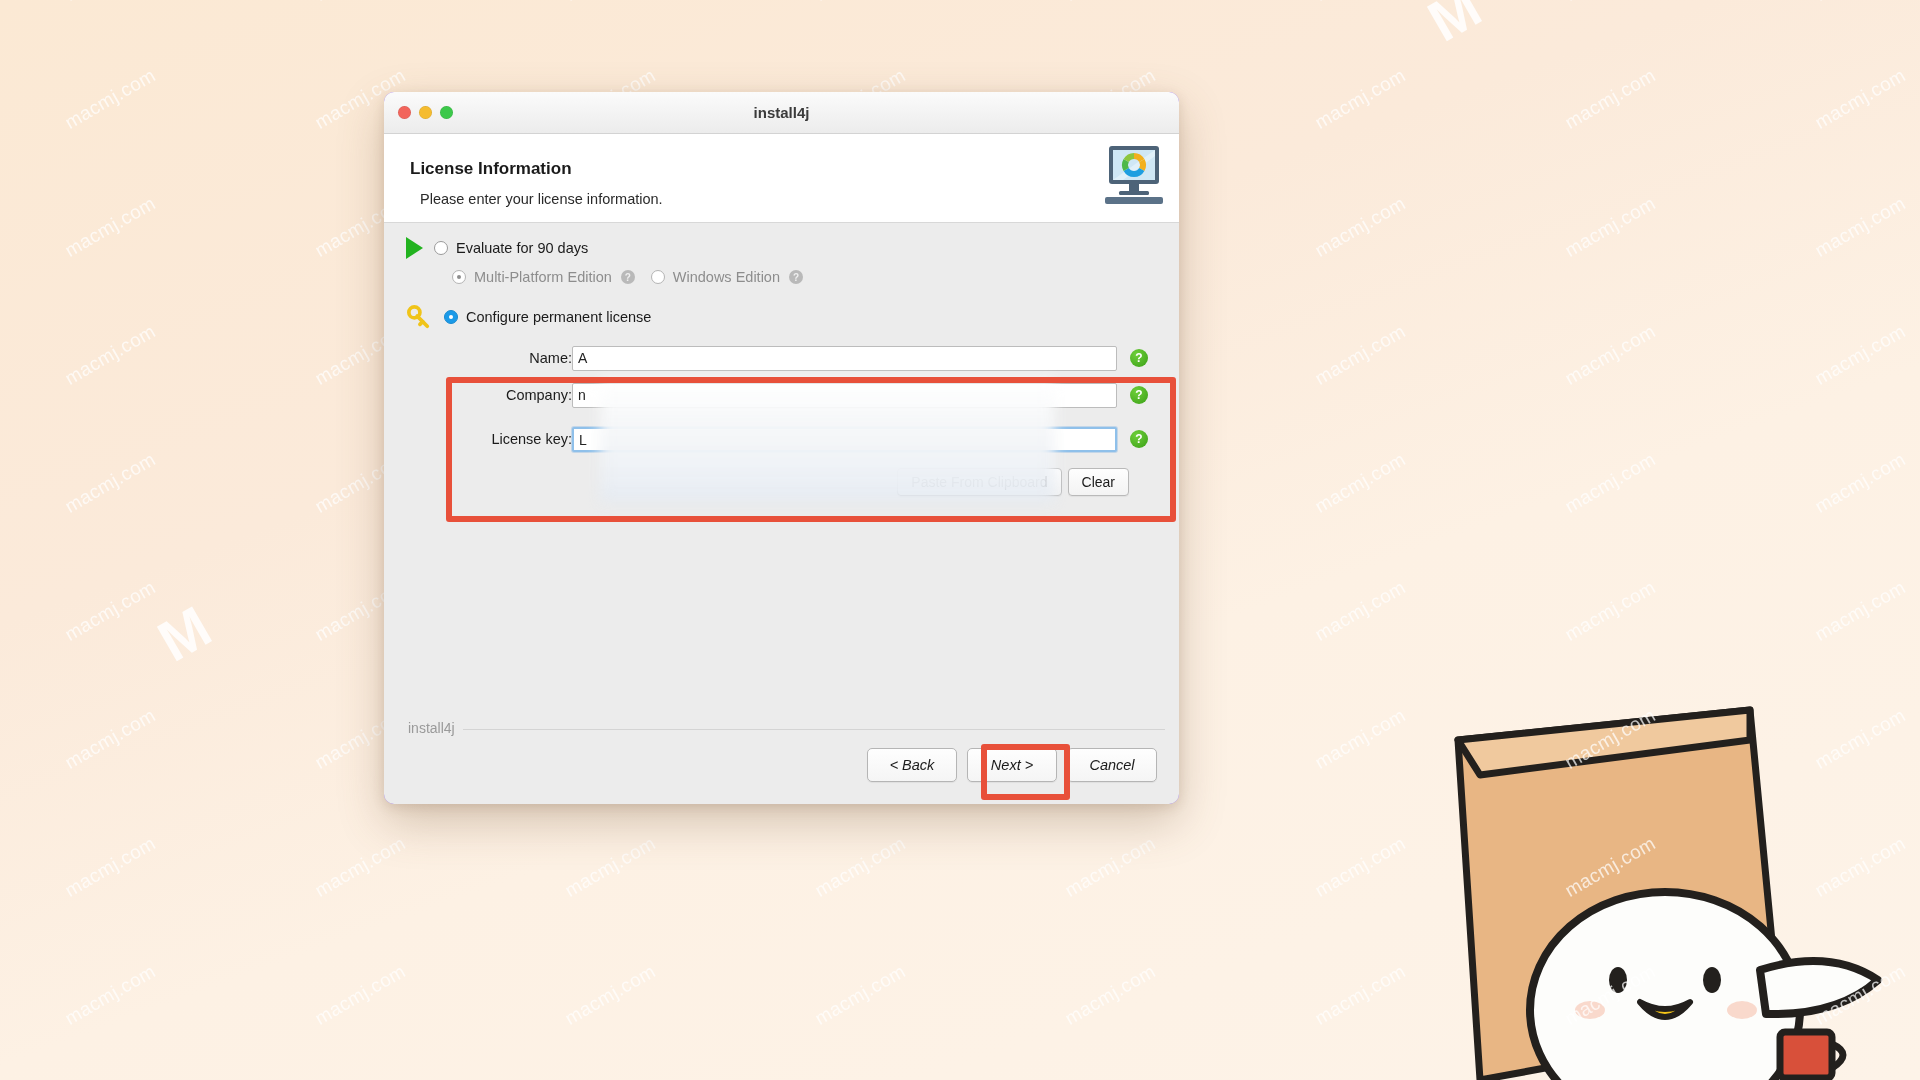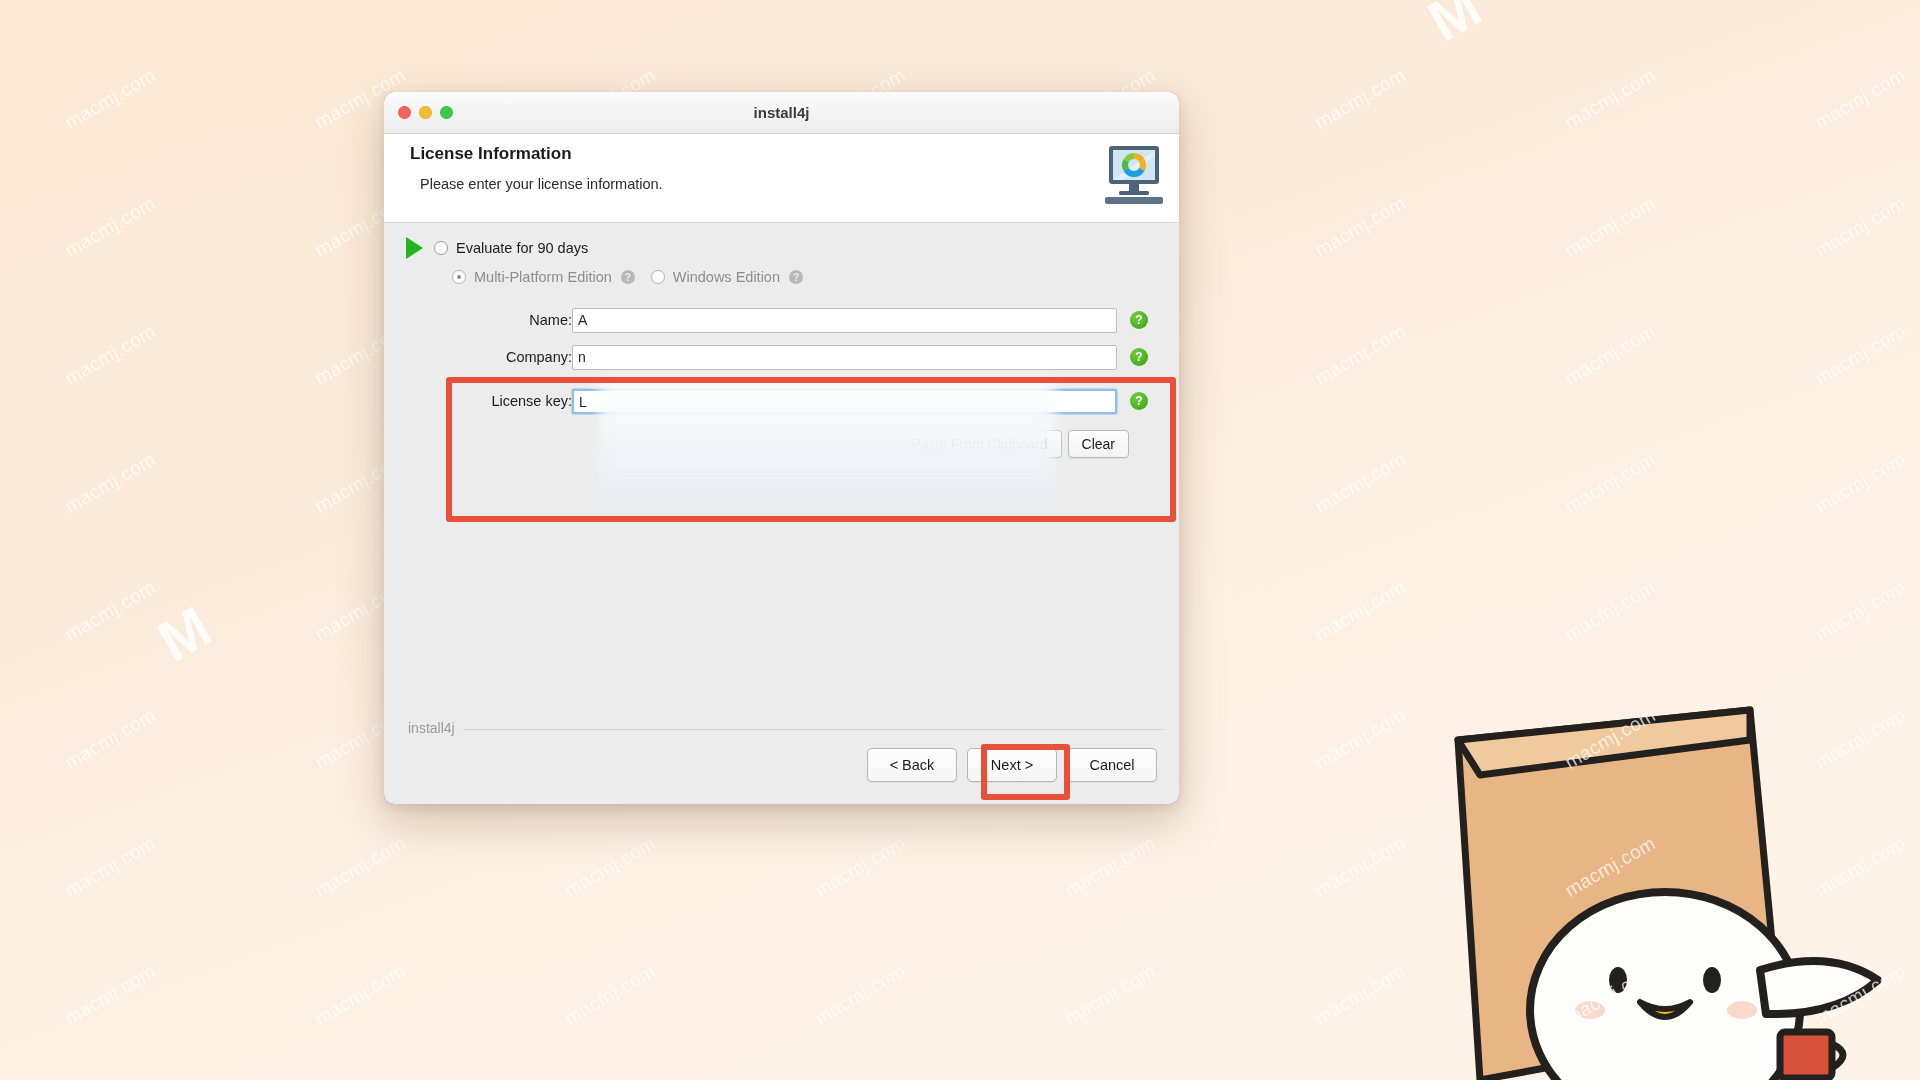--- a/index.html
+++ b/index.html
@@ -67,21 +67,21 @@
     font-size: 15px; font-weight: bold; color: #3b3b3b;
   }
 
   
   .header {
     background: #ffffff;
     height: 89px;
     flex: none;
     position: relative;
     border-bottom: 1px solid #d8d8d8;
-    padding: 10px 0 0 26px;
+    padding: 25px 0 0 26px;
     box-sizing: border-box;
   }
   .hdr-title { font-size: 17px; font-weight: bold; color: #1b1b1b; }
   .hdr-sub { font-size: 14.5px; color: #2a2a2a; margin-top: 12px; margin-left: 10px; }
   .hdr-logo { position: absolute; right: 10px; top: 10px; width: 70px; height: 62px; }
 
   
   .content {
     flex: 1 1 auto;
     background: #ececec;
@@ -164,21 +164,21 @@
   }
 
   
   .footer { flex: none; position: relative; height: 118px; background: #ececec; }
   .foot-label {
     position: absolute; left: 24px; top: 34px;
     font-size: 14px; color: #9a9a9a; background: #ececec;
     padding-right: 8px; z-index: 2;
   }
   .foot-rule { position: absolute; left: 24px; right: 14px; top: 43px; height: 1px; background: #d4d4d4; }
-  .foot-btns { position: absolute; right: 22px; top: 62px; display: flex; gap: 10px; align-items: center; }
+  .foot-btns { position: absolute; right: 22px; top: 62px; display: flex; gap: 10px; align-items: center; font-style: italic; }
   .fbtn {
     background: linear-gradient(#fefefe,#f5f5f5);
     border: 1px solid #b5b5b5; border-radius: 5px;
     font-size: 14.5px; color: #1b1b1b;
     width: 88px; height: 32px;
     display: flex; align-items: center; justify-content: center;
     cursor: default;
     box-shadow: 0 1px 1px rgba(0,0,0,.06);
   }
 
@@ -314,20 +314,31 @@
       <span class="radio dis on2"></span>
       <span class="lbl dim">Multi-Platform Edition</span>
       <span class="help-gray">?</span>
       <span class="radio dis" style="margin-left:16px"></span>
       <span class="lbl dim">Windows Edition</span>
       <span class="help-gray">?</span>
     </div>
 
 
     <div class="perm-block">
+      <div class="opt-row">
+        <span class="key-icon">
+          <svg viewBox="0 0 28 26" width="26" height="24">
+            <circle cx="9" cy="8" r="6" fill="none" stroke="#f0c419" stroke-width="4"></circle>
+            <path d="M12 12 L23 23" stroke="#f0c419" stroke-width="4" stroke-linecap="round"></path>
+            <path d="M18 18 L15 21" stroke="#f0c419" stroke-width="4" stroke-linecap="round"></path>
+          </svg>
+        </span>
+        <span class="radio on"></span>
+        <span class="lbl">Configure permanent license</span>
+      </div>
 
 
       <div class="form">
         <div class="frow">
           <span class="flabel">Name:</span>
           <div class="finput">A</div>
           <span class="help-green">?</span>
         </div>
         <div class="frow">
           <span class="flabel">Company:</span>

